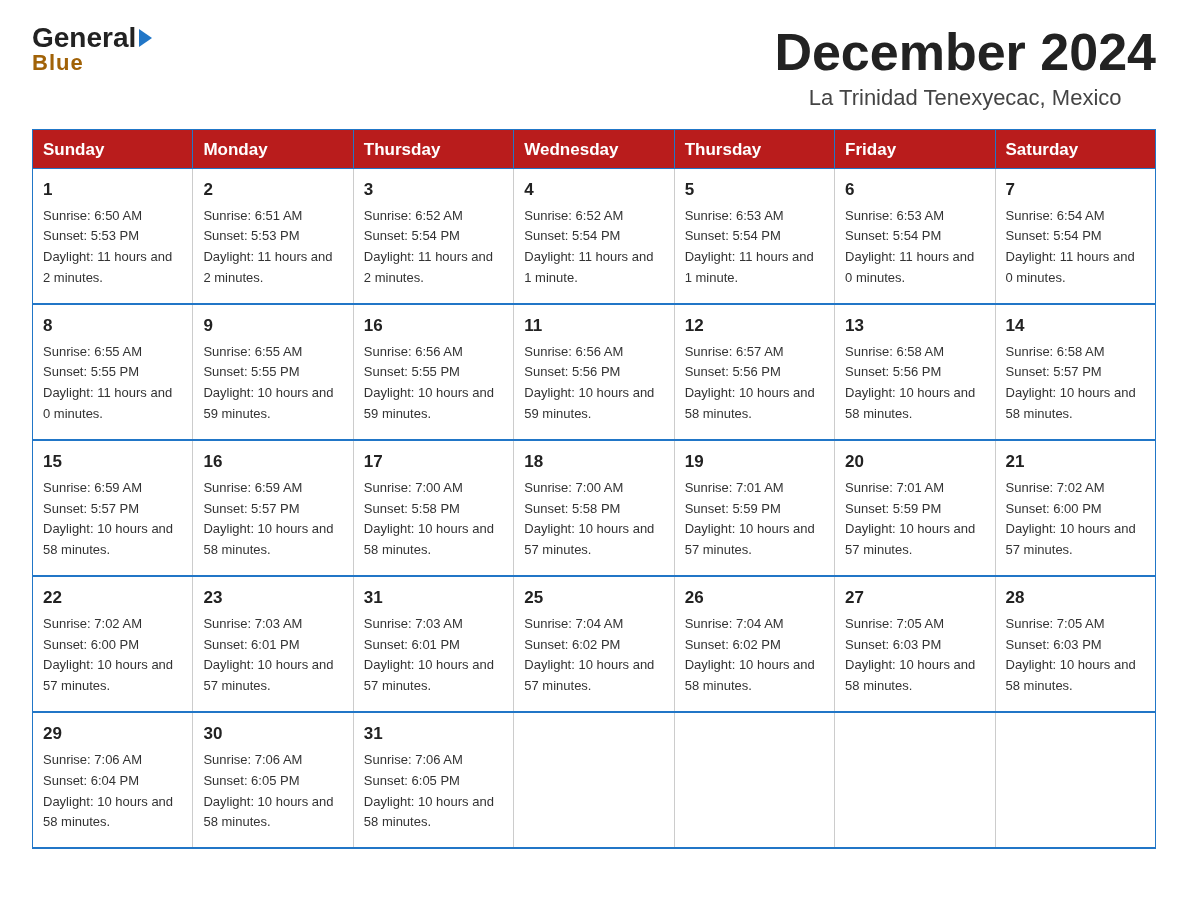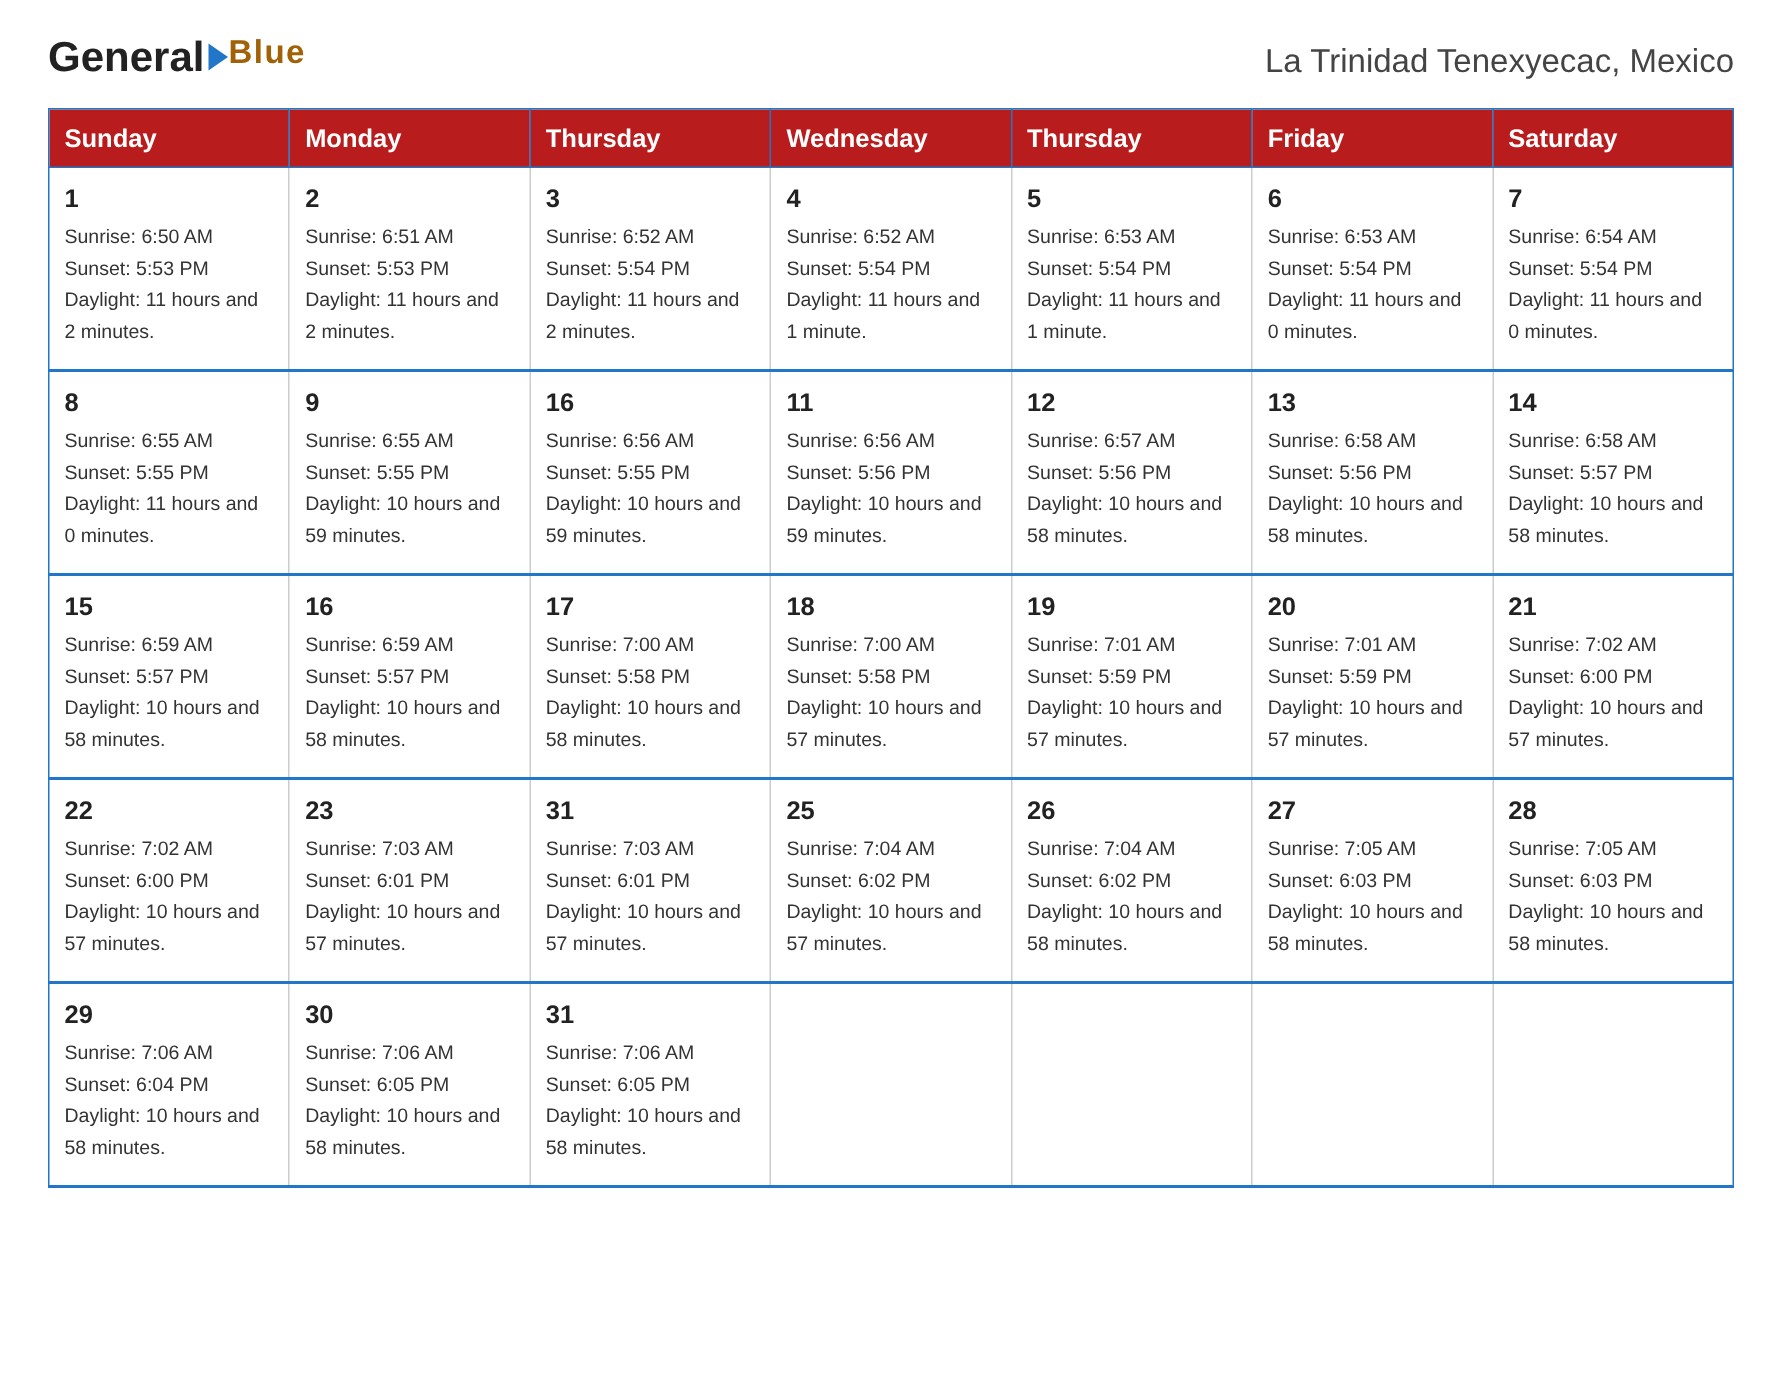--- a/index.html
+++ b/index.html
@@ -10,20 +10,21 @@
       color: #222;
     }
     .header-area {
       display: flex;
       justify-content: space-between;
       align-items: flex-start;
       margin-bottom: 18px;
     }
     .logo {
       display: flex;
+      flex-direction: column;
       align-items: flex-start;
       justify-content: center;
     }
     .logo-text {
       font-size: 28px;
       font-weight: bold;
       color: #222;
       line-height: 1;
     }
     .logo-text span {
@@ -98,20 +99,21 @@
   </style>
 </head>
 <body>
 
 <div class="header-area">
   <div class="logo">
     <div class="logo-text">General<span style="display:inline-block;width:0;height:0;border-top:9px solid transparent;border-bottom:9px solid transparent;border-left:13px solid #2176c7;margin-left:3px;vertical-align:middle;transform:translateY(-2px)"></span></div>
     <div class="logo-blue-text">Blue</div>
   </div>
   <div class="title-area">
+    <div class="month-title">December 2024</div>
     <div class="location-subtitle">La Trinidad Tenexyecac, Mexico</div>
   </div>
 </div>
 
 <table>
   <thead>
     <tr>
       <th>Sunday</th>
       <th>Monday</th>
       <th>Thursday</th>

